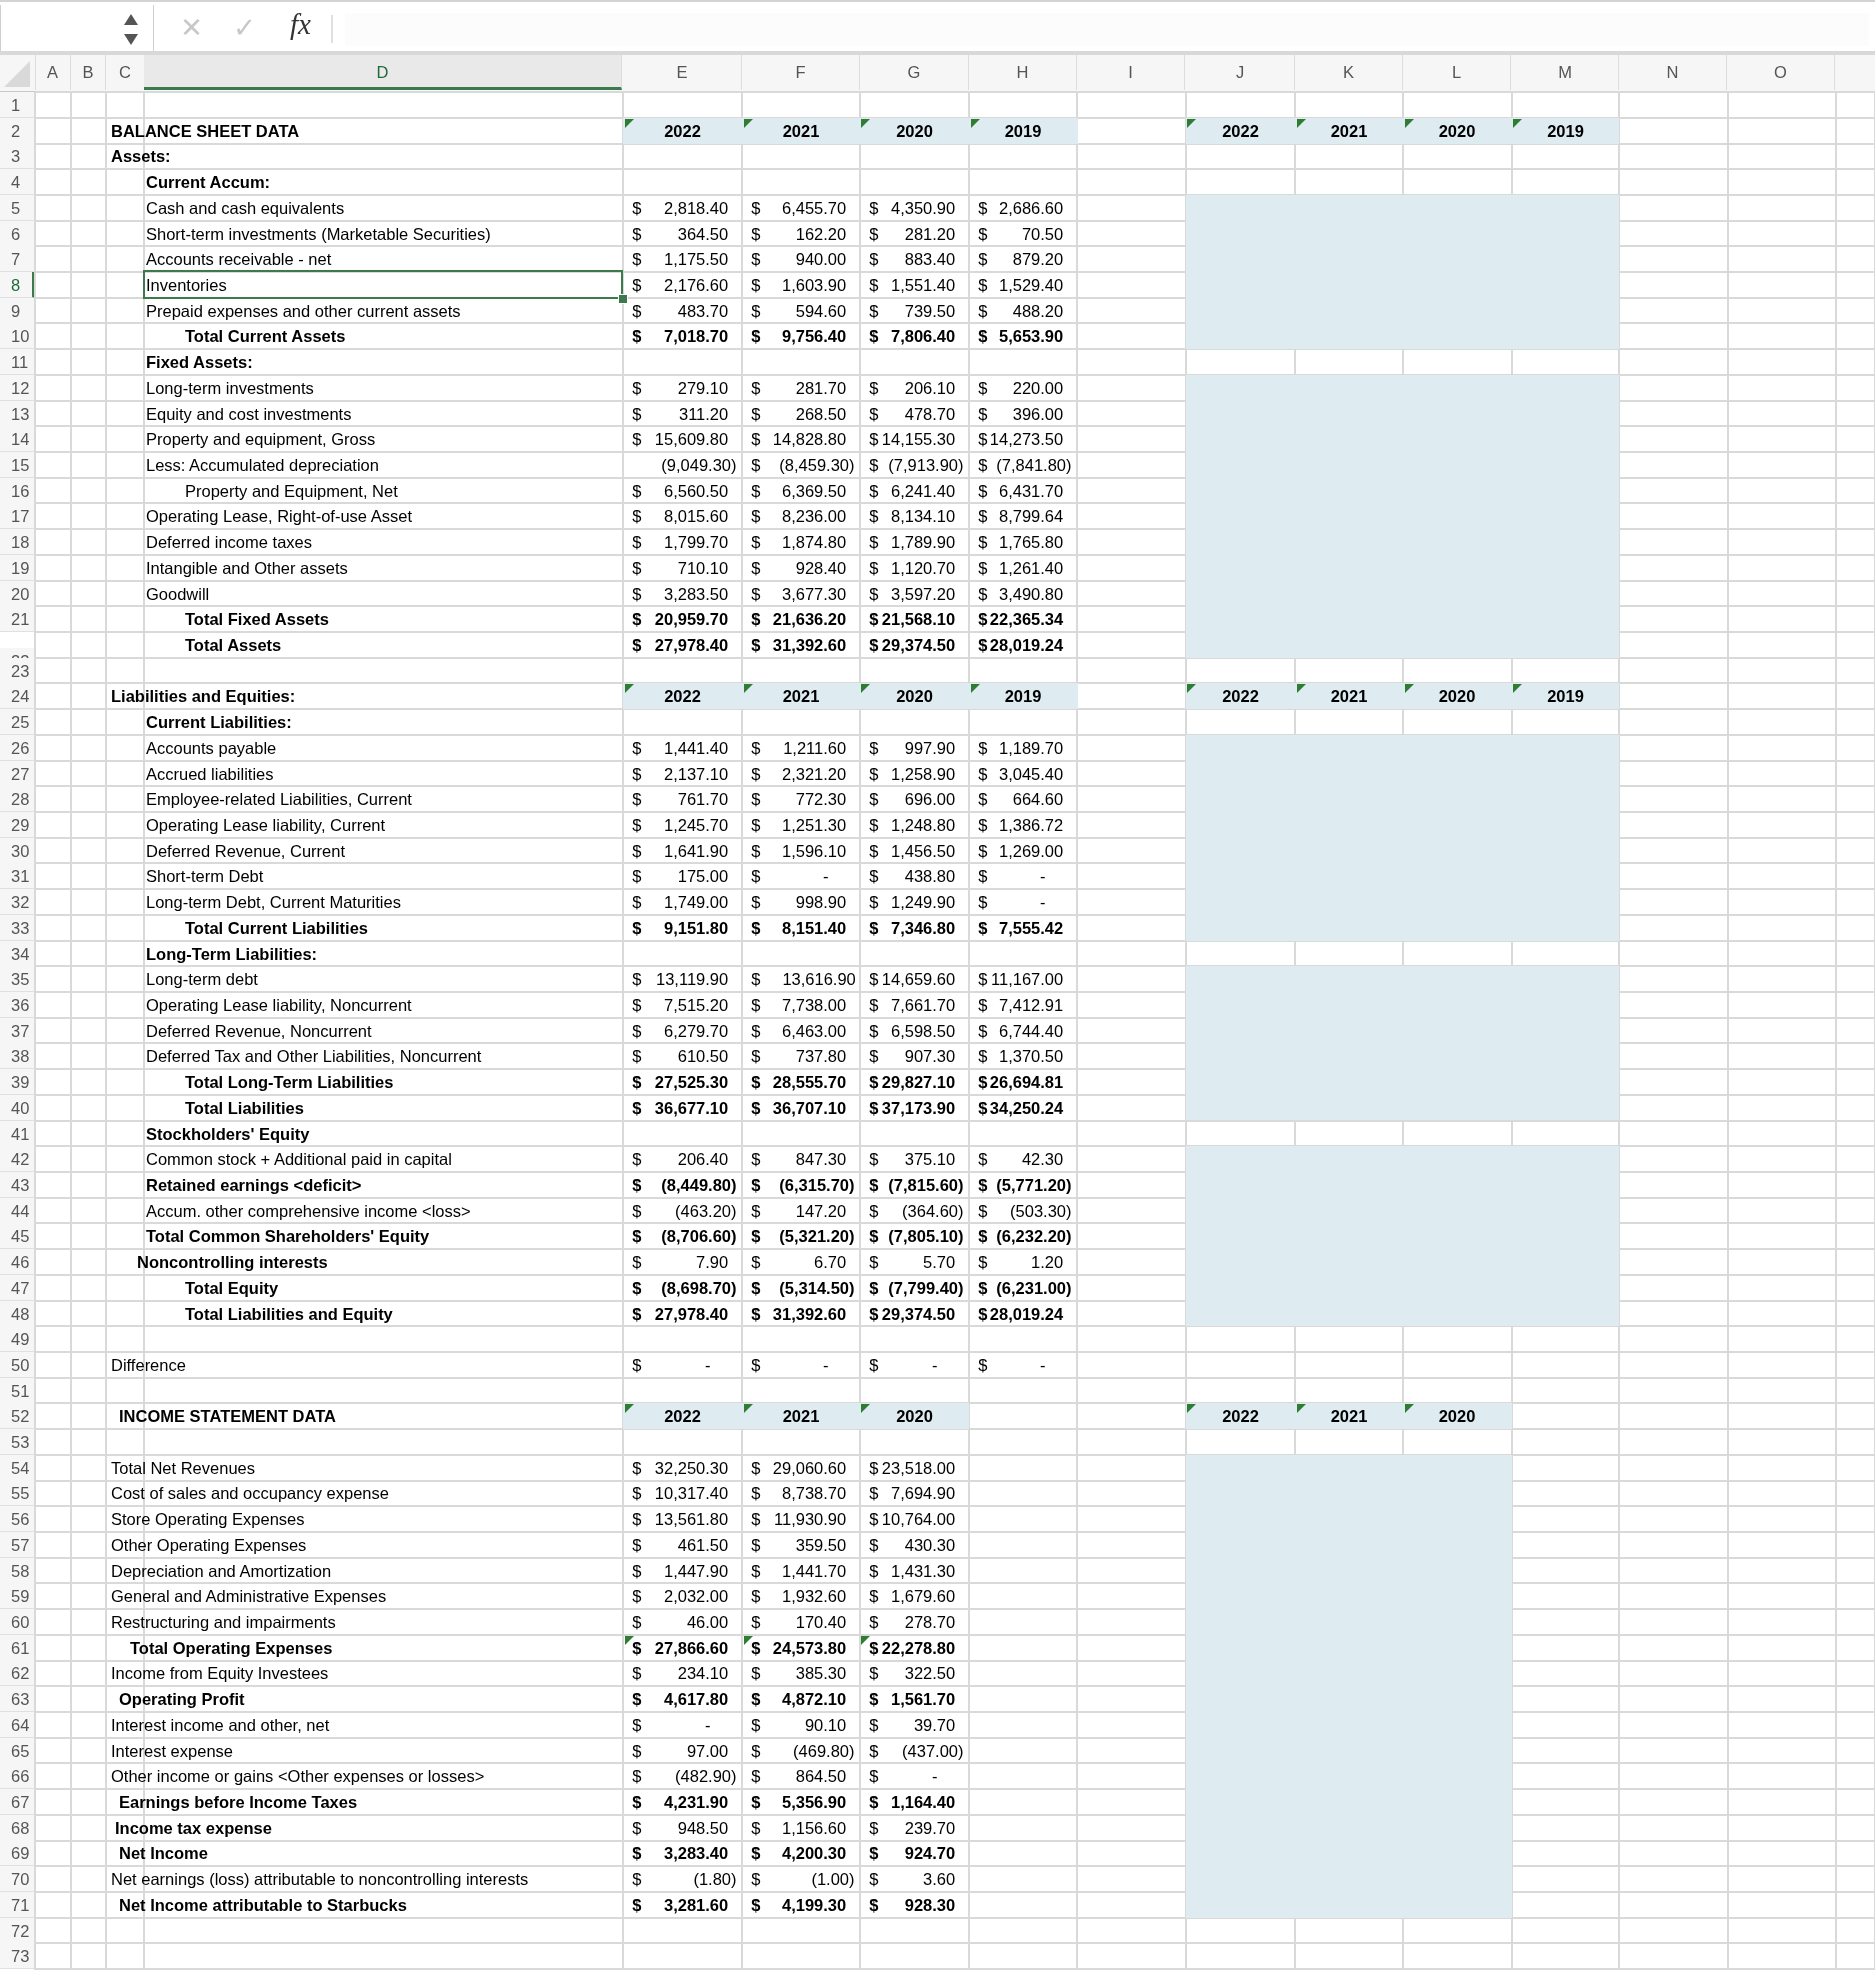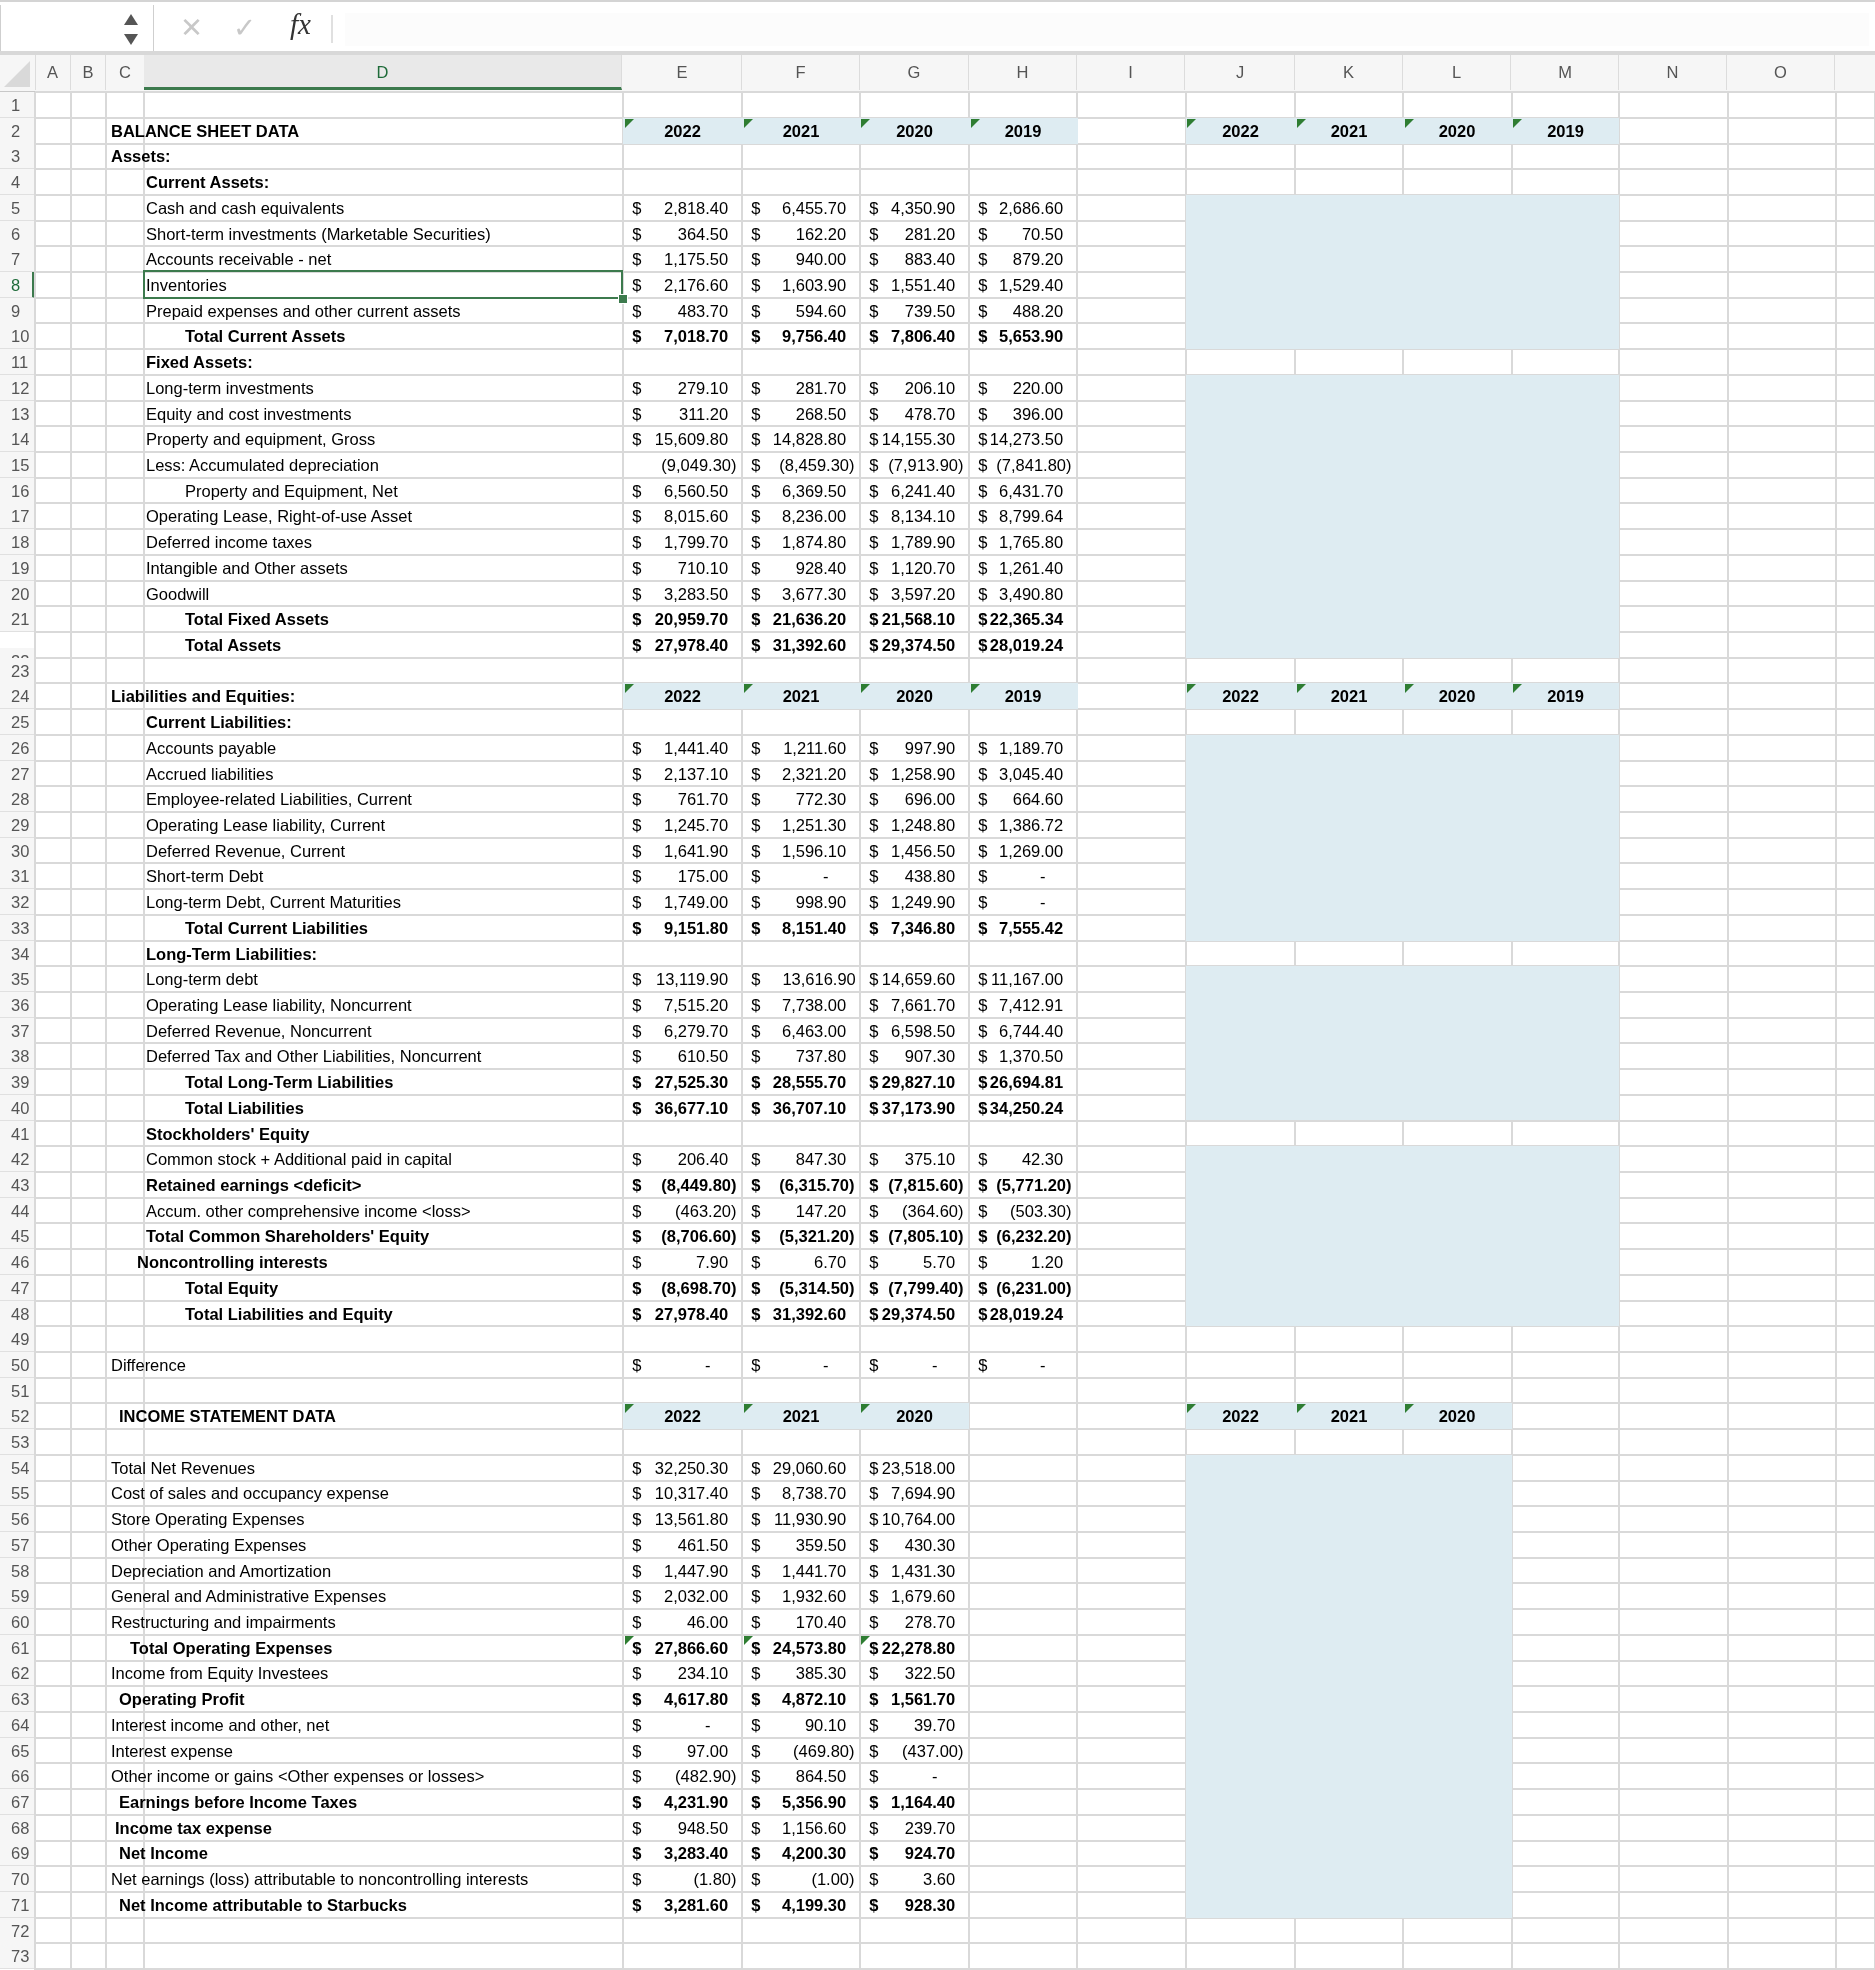--- a/index.html
+++ b/index.html
@@ -262,21 +262,21 @@
     <div class="tri" style="left: 936px; top: 27px;"></div>
     <div class="cell yr" style="left: 1151px; top: 26px; width: 109px;">2022</div>
     <div class="tri" style="left: 1152px; top: 27px;"></div>
     <div class="cell yr" style="left: 1260px; top: 26px; width: 108px;">2021</div>
     <div class="tri" style="left: 1262px; top: 27px;"></div>
     <div class="cell yr" style="left: 1368px; top: 26px; width: 108px;">2020</div>
     <div class="tri" style="left: 1370px; top: 27px;"></div>
     <div class="cell yr" style="left: 1477px; top: 26px; width: 107px;">2019</div>
     <div class="tri" style="left: 1478px; top: 27px;"></div>
     <div class="cell bold" style="left: 76px; top: 51px; width: 517px;">Assets:</div>
-    <div class="cell bold" style="left: 111px; top: 77px; width: 517px;">Current Assets:</div>
+    <div class="cell bold" style="left: 111px; top: 77px; width: 517px;">Current Accum:</div>
     <div class="cell" style="left: 111px; top: 103px; width: 517px;">Cash and cash equivalents</div>
     <div class="cell num" style="left: 588px; top: 103px; width: 119px;">
       <span>$</span>
       <span style="padding-right: 8.3px;">2,818.40</span>
     </div>
     <div class="cell num" style="left: 707px; top: 103px; width: 118px;">
       <span>$</span>
       <span style="padding-right: 8.3px;">6,455.70</span>
     </div>
     <div class="cell num" style="left: 825px; top: 103px; width: 109px;">

